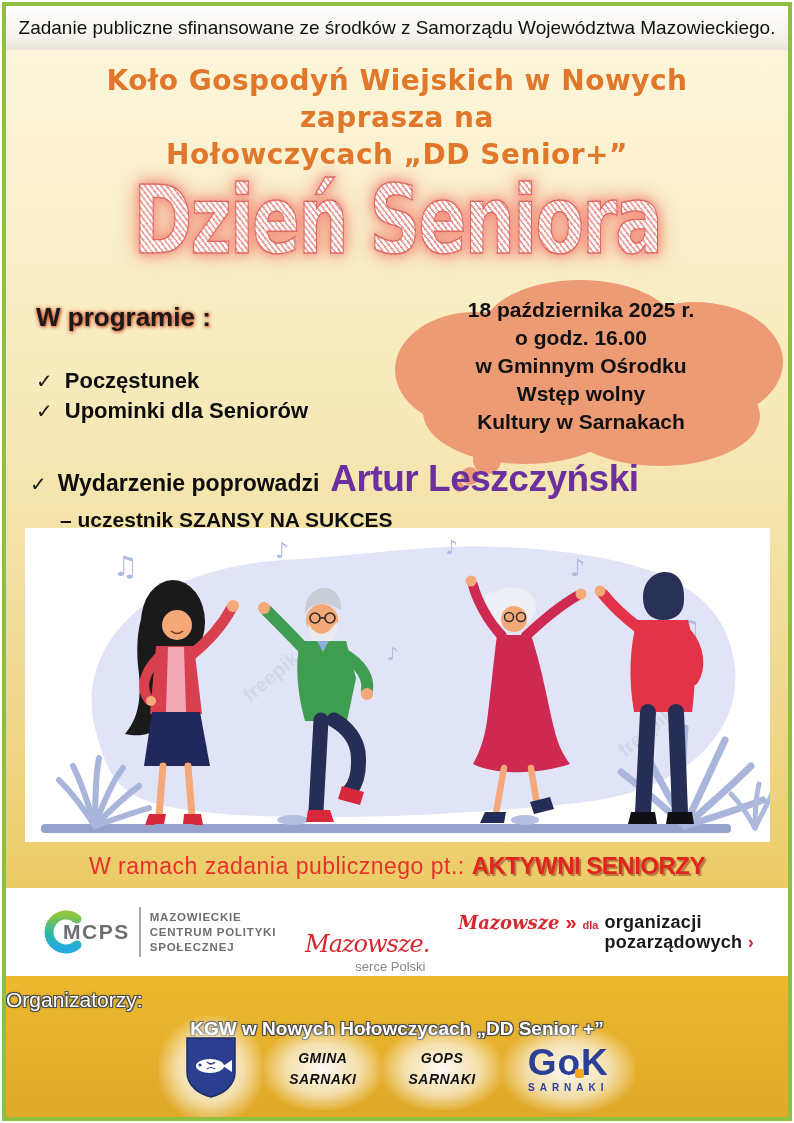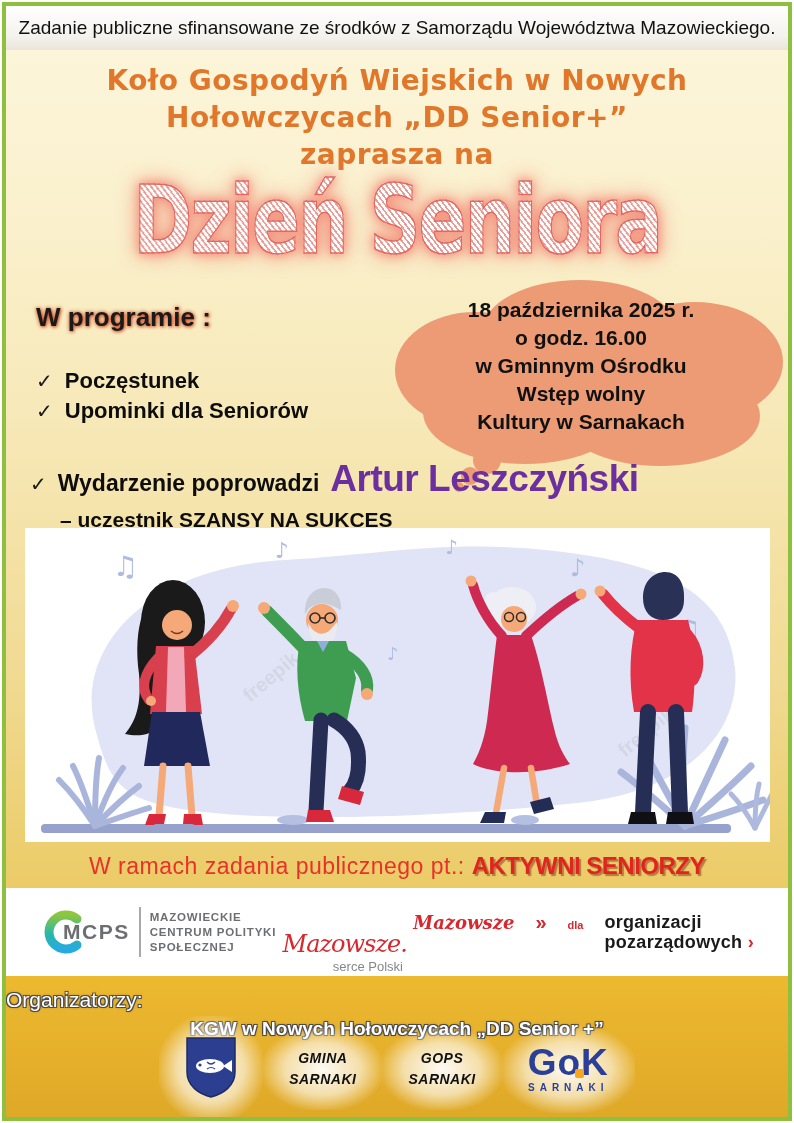--- a/index.html
+++ b/index.html
@@ -67,21 +67,21 @@
   .sponsors { position:absolute; left:0; right:0; top:882px; height:88px; background:#ffffff;
     display:flex; align-items:center; justify-content:space-between; padding:0 34px; }
   .mcps { display:flex; align-items:center; gap:9px; }
   .mcps-abbr { font-size:21px; font-weight:bold; color:#6D6E71; letter-spacing:1.5px; margin-left:-34px; }
   .mcps-divider { width:2px; height:50px; background:#A7A9AC; }
   .mcps-lines { font-size:11.5px; font-weight:bold; color:#6D6E71; letter-spacing:0.8px; line-height:15px; }
   .mazowsze { text-align:right; }
   .mazowsze-name { font-family:"DejaVu Serif", serif; font-style:italic; font-weight:normal;
     font-size:24px; color:#D7282F; letter-spacing:-1px; line-height:34px;margin-top:37px; }
   .mazowsze-tagline { font-size:13px; color:#85878A; padding-right:4px; margin-top:-2px; }
-  .ngo { display:flex; align-items:flex-start; gap:21px; }
+  .ngo { display:flex; align-items:flex-start; gap:6px; }
   .ngo-name { font-family:"DejaVu Serif", serif; font-style:italic; font-weight:bold;
     font-size:18px; color:#D7282F; line-height:22px; }
   .ngo-chevrons { font-size:20px; font-weight:bold; color:#D7282F; line-height:20px; }
   .ngo-dla { font-size:11px; font-weight:bold; color:#D7282F; line-height:26px; }
   .ngo-black { font-size:18px; font-weight:bold; color:#1a1a1a; line-height:20px; letter-spacing:0.3px; }
   .ngo-arrow { color:#D7282F; font-weight:bold; font-size:18px; }
 
   
   .footer { position:absolute; left:0; right:0; top:970px; bottom:0;
     background:linear-gradient(180deg,#EDB92F 0%,#E5AF2B 60%,#DFA928 100%); }
@@ -108,22 +108,22 @@
 <div class="poster">
   <div class="frame-green"></div>
   <div class="content">
 
     <div class="banner">
       <span>Zadanie publiczne sfinansowane ze środków z Samorządu Województwa Mazowieckiego.</span>
     </div>
 
     <div class="heading">
       <div>Koło Gospodyń Wiejskich w Nowych</div>
+      <div>zaprasza na</div>
       <div>Hołowczycach „DD Senior+”</div>
-      <div>zaprasza na</div>
     </div>
 
     <div class="title-wrap">
       <span class="big-title">Dzień Seniora</span>
     </div>
 
     <div class="program-heading">W programie :</div>
 
     <div class="check-list">
       <div class="check-row">

